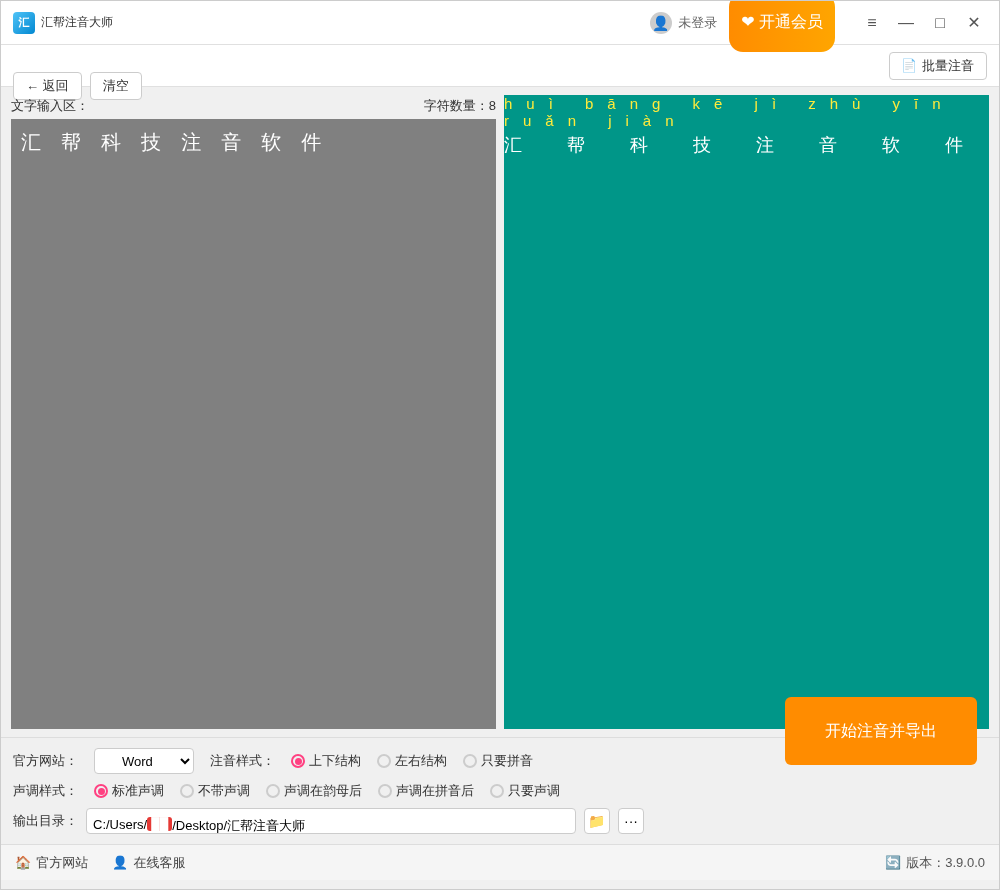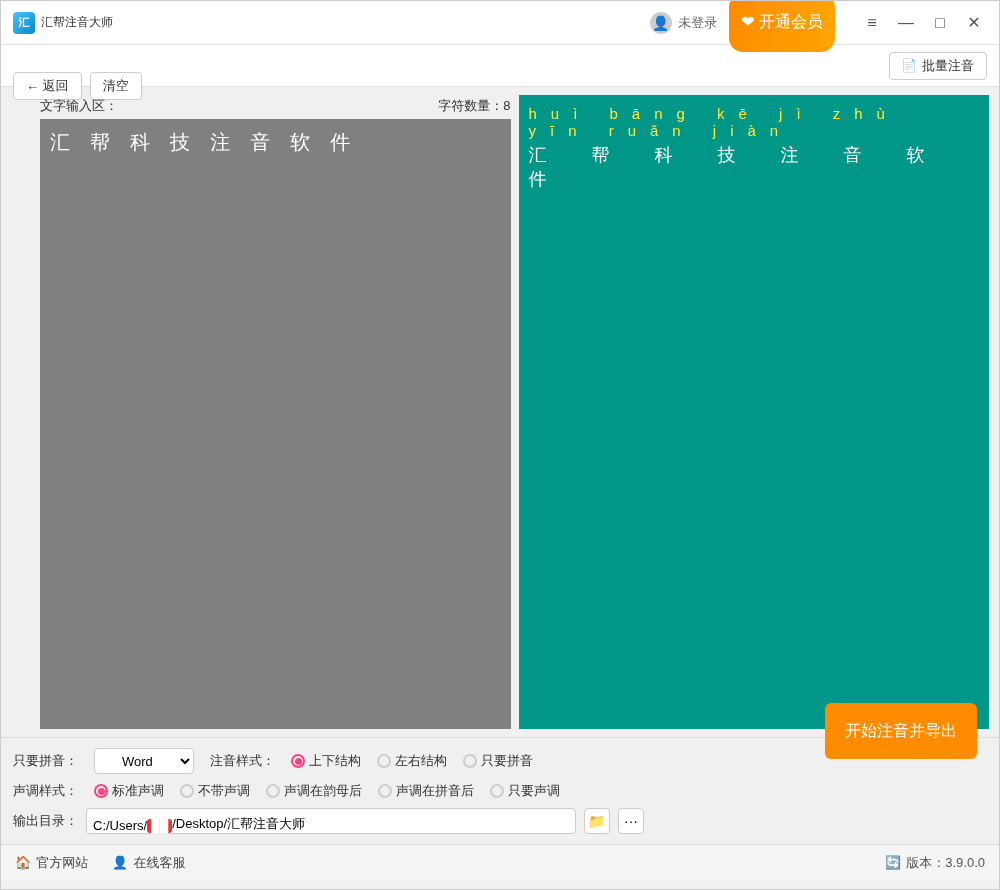--- a/index.html
+++ b/index.html
@@ -128,21 +128,20 @@
       align-items: center;
       gap: 4px;
     }
 
     
     .main-area {
       height: 650px;
       display: flex;
       background: #f0f0f0;
       padding: 0;
-      margin-left: 29px;
     }
 
     
     .panels-container {
       display: flex;
       width: 100%;
       padding: 8px 10px;
       gap: 8px;
     }
 
@@ -170,21 +169,20 @@
       letter-spacing: 4px;
       overflow-y: auto;
       border: none;
       resize: none;
       width: 100%;
     }
 
     .output-panel {
       flex: 1;
       background: #009688;
-      padding: 10px;
       color: white;
       font-size: 16px;
       overflow-y: auto;
     }
 
     .pinyin-line {
       color: #ffeb3b;
       font-size: 15px;
       letter-spacing: 14px;
       margin-bottom: 4px;
@@ -279,22 +277,22 @@
       align-items: center;
       justify-content: center;
       font-size: 14px;
     }
 
     .start-btn {
       background: #ff8c00;
       color: white;
       border: none;
       border-radius: 6px;
-      padding: 0 20px;
-      height: 56px;
+      padding: 0 40px;
+      height: 68px;
       font-size: 16px;
       cursor: pointer;
       margin-left: auto;
       margin-top: -60px;
       margin-right: 10px;
       float: right;
       text-align: right;
     }
 
     
@@ -384,21 +382,21 @@
         <div class="hanzi-line">汇     帮     科   技    注    音    软     件</div>
       </div>
     </div>
 
   </div>
 </div>
 
 <div class="settings-area">
 
   <div class="settings-row">
-    <span class="settings-label">只要拼音：</span>
+    <span class="settings-label">官方网站：</span>
     <select class="format-select">
       <option>Word</option>
       <option>Excel</option>
       <option>PDF</option>
       <option>TXT</option>
     </select>
 
     <span class="settings-label">注音样式：</span>
     <div class="radio-group">
       <label class="radio-item">
@@ -439,21 +437,21 @@
       </label>
       <label class="radio-item">
         <div class="radio-circle"></div>
         <span>只要声调</span>
       </label>
     </div>
   </div>
 
   <div class="output-dir-row">
     <span class="settings-label">输出目录：</span>
-    <div style="display:flex;align-items:flex-end;flex:1;max-width:490px;border:1px solid #ccc;border-radius:4px;background:white;height:26px;padding:0 6px;font-size:13px;">
+    <div style="display:flex;align-items:flex-start;flex:1;max-width:490px;border:1px solid #ccc;border-radius:4px;background:white;height:26px;padding:8px 6px;font-size:13px;">
       <span>C:/Users/</span>
       <span class="path-red">██</span>
       <span>/Desktop/汇帮注音大师</span>
     </div>
     <button class="dir-icon-btn">📁</button>
     <button class="dir-icon-btn">···</button>
   </div>
 
 </div>
 

